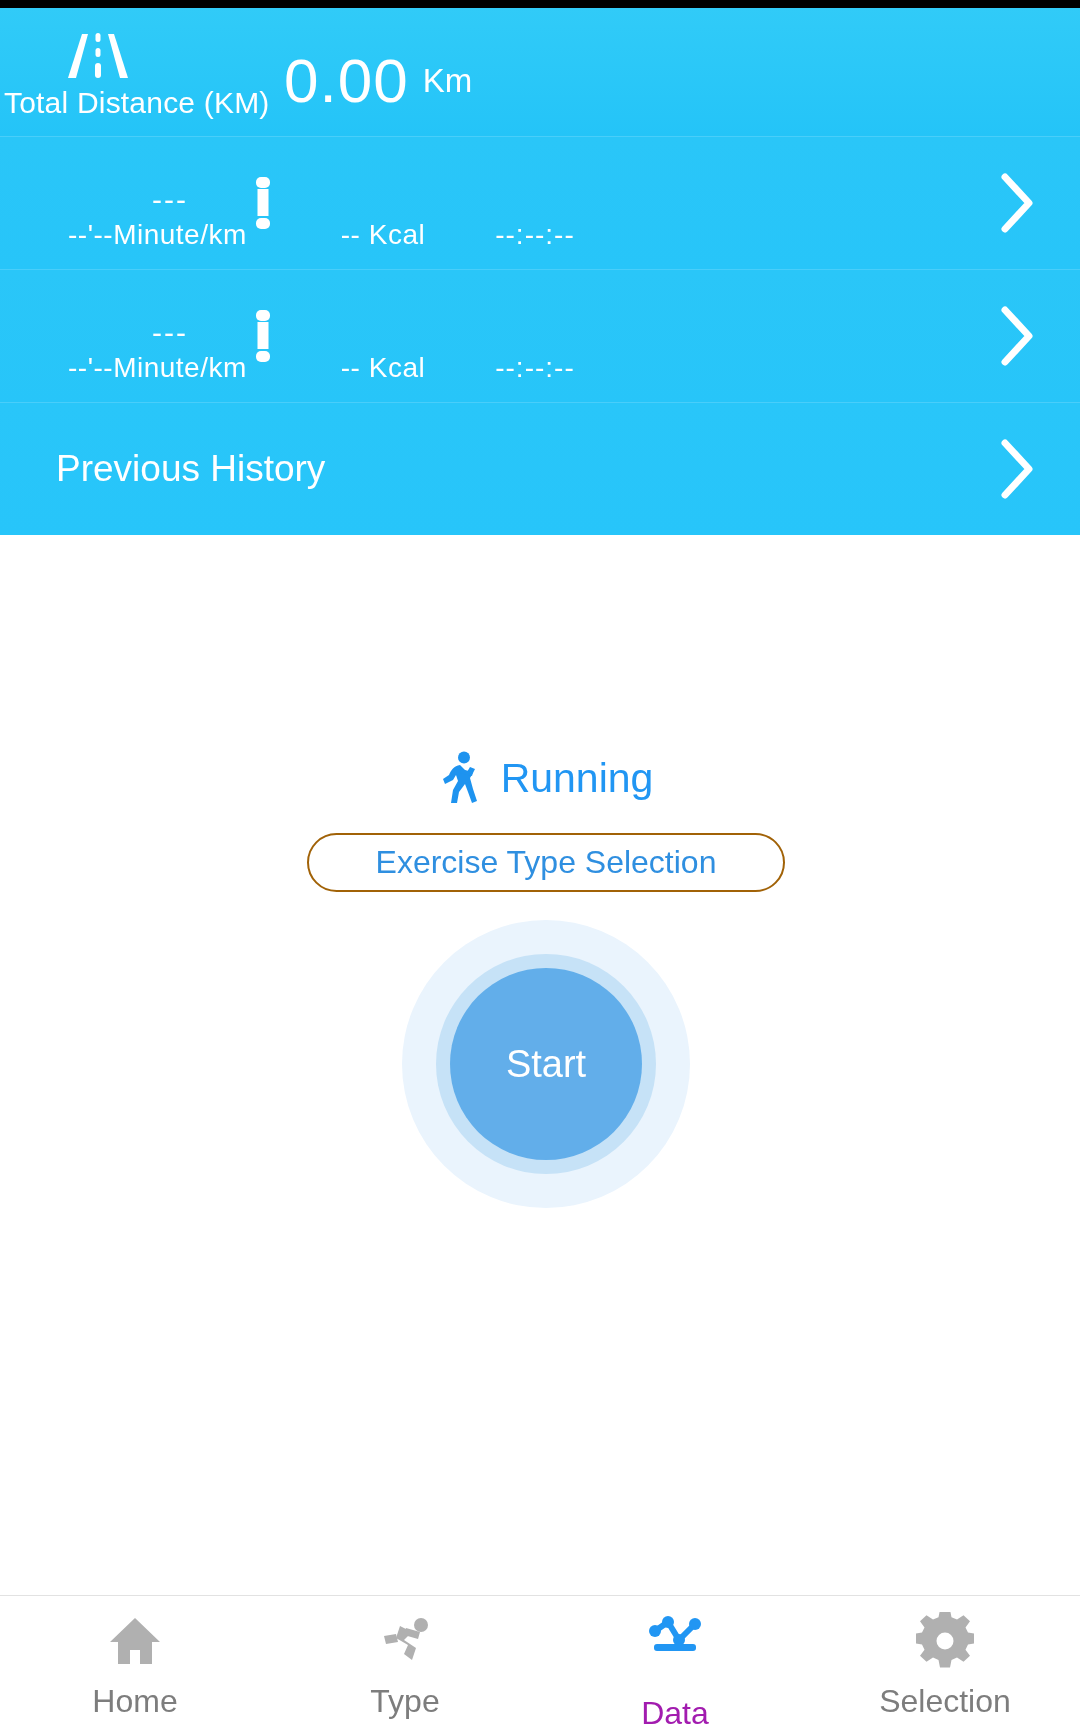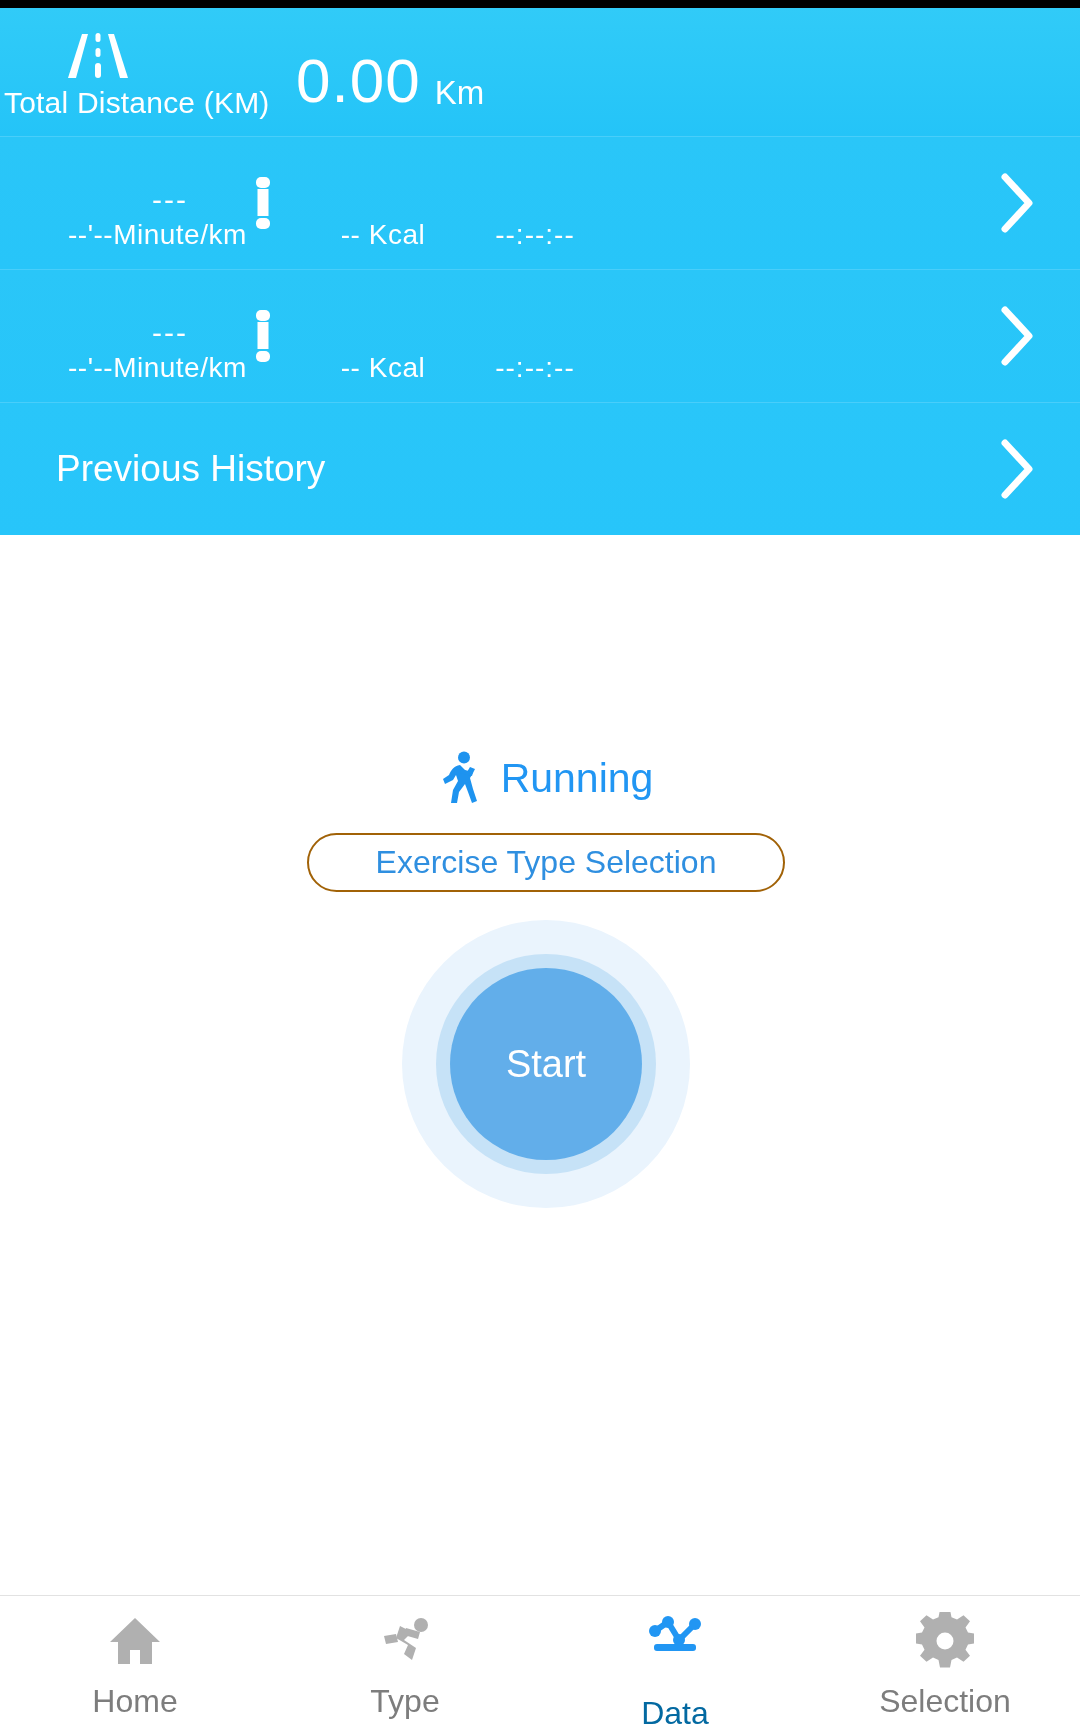--- a/index.html
+++ b/index.html
@@ -39,22 +39,22 @@
     position:absolute; left:62px; top:22px;
     width:72px; height:52px;
   }
   .td-label {
     position:absolute; left:4px; top:78px;
     font-size:30px; letter-spacing:0.2px;
     color:#ffffff; font-weight:400;
     white-space:nowrap;
   }
   .td-value-wrap {
-    position:absolute; left:296px; top:42px;
-    display:flex; align-items:flex-end;
+    position:absolute; left:284px; top:42px;
+    display:flex; align-items:center;
   }
   .td-value { font-size:62px; font-weight:300; line-height:1; letter-spacing:1px; }
   .td-unit  { font-size:33px; font-weight:400; margin-left:14px; }
 
   
   .record-row {
     position:relative;
     height:133px;
     border-top:1px solid rgba(255,255,255,0.16);
     background:linear-gradient(180deg,#2ac6f8 0%,#27c5f9 100%);
@@ -168,21 +168,21 @@
   .nav-item {
     flex:1 1 0;
     display:flex; flex-direction:column;
     align-items:center; justify-content:center;
     gap:13px; cursor:pointer;
   }
   .nav-icon { width:58px; height:58px; display:block; }
   .nav-label {
     font-size:32px; color:#7d7d7d; font-weight:400;
   }
-  .nav-item.active .nav-label { color:#0369a1;margin-top:24px; }
+  .nav-item.active .nav-label { color:#a21caf;margin-top:24px; }
 </style>
 </head>
 <body>
 
 <div id="app">
 
   <div class="status-strip"></div>
 
   <div class="header-panel">
 

